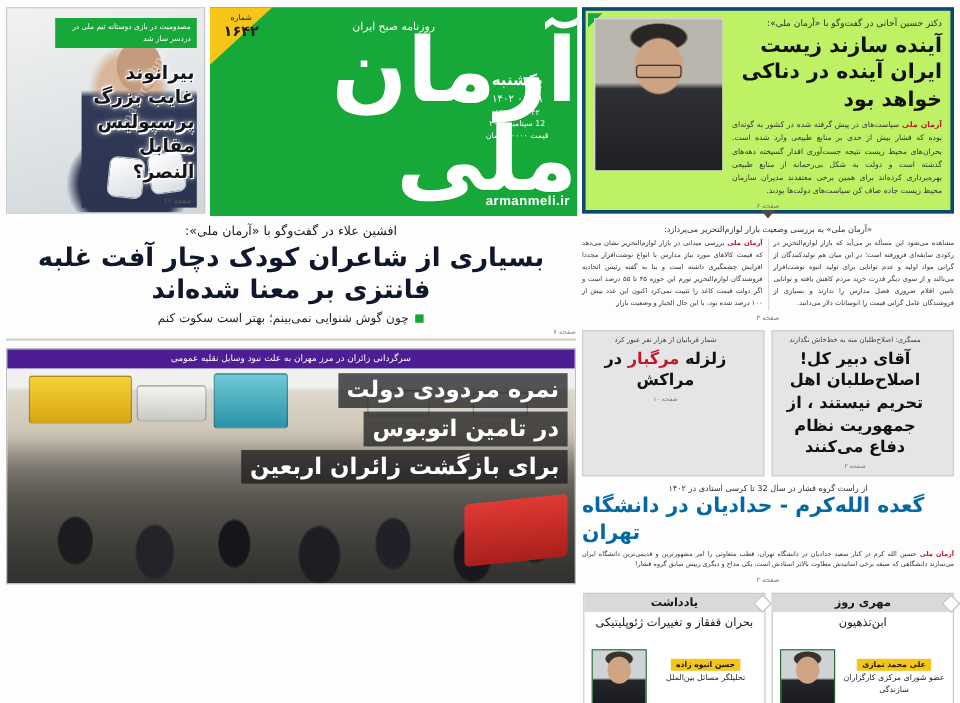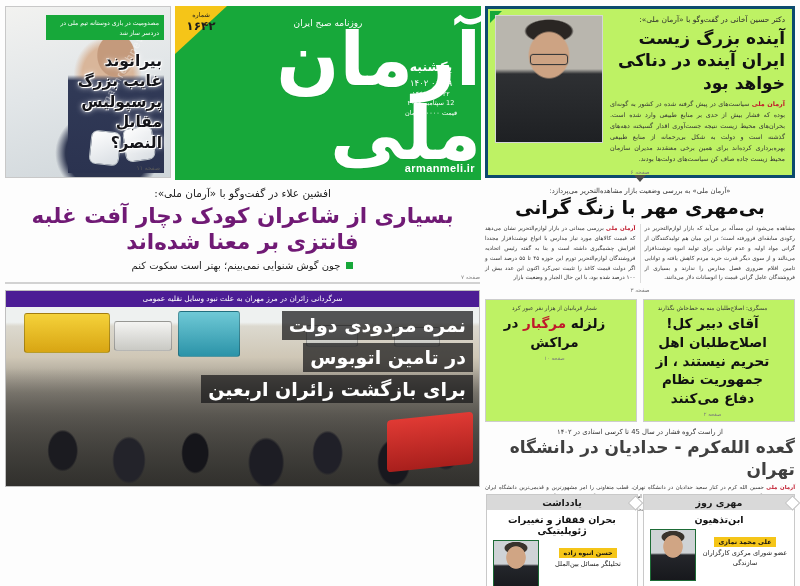--- a/index.html
+++ b/index.html
@@ -134,21 +134,21 @@
   }
 
   
   .mid { display:flex; flex-direction:row-reverse; gap:5px; margin-top:9px; height:300px; }
 
   
   .mid-right{ flex:1 1 auto; display:flex; flex-direction:column; }
   .lead-kicker{ direction:rtl; text-align:center; font-size:10.5px; color:#1c1c1c; margin-bottom:4px; }
   .lead-title{
     direction:rtl; text-align:center; font-size:21.5px; font-weight:bold;
-    line-height:1.22; color:#701a75; margin-bottom:5px;
+    line-height:1.22; color:#0f172a; margin-bottom:5px;
   }
   .lead-sub{
     direction:rtl; text-align:center; font-size:10px; color:#1f1f1f;
     display:flex; align-items:center; justify-content:center; gap:6px;
   }
   .sq{ width:7px;height:7px;background:#17a83a; display:inline-block; }
   .lead-page{ font-size:5.6px; color:#888; direction:rtl; margin-top:3px; }
   .lead-rule{ height:2px; background:#d2d2d2; margin:2px 0 6px 0; }
 
   .photo-block{ position:relative; flex:1 1 auto; border:1px solid #bfbfbf; overflow:hidden; }
@@ -192,42 +192,42 @@
   }
 
   
   .mid-left{ width:310px; flex:0 0 310px; display:flex; flex-direction:column; gap:6px; }
   .art-kicker{ direction:rtl; text-align:center; font-size:6.8px; color:#333; }
   .art-title{ direction:rtl; text-align:center; font-size:19px; font-weight:bold; color:#0f0f0f; line-height:1.3; }
   .art-cols{ column-count:2; column-gap:9px; column-rule:1px solid #dcdcdc; direction:rtl; text-align:justify; font-size:5.6px; line-height:1.78; color:#333; margin-top:4px; }
 
   .twobox{ display:flex; flex-direction:row-reverse; gap:6px; }
   .box{
-    flex:1 1 0; border:1px solid #cdcdcd; background:#bef264; padding:5px 20px 4px 7px; position:relative;
+    flex:1 1 0; border:1px solid #cdcdcd; background:#e5e5e5; padding:5px 20px 4px 7px; position:relative;
   }
   .box-kicker{ direction:rtl; text-align:center; font-size:5.8px; color:#3a3a3a; margin-bottom:3px; }
   .box-title{ direction:rtl; text-align:center; font-size:13.5px; font-weight:bold; line-height:1.38; color:#111; }
   .box-title .hl{ color:#c0182b; }
   .box-page{ font-size:5.2px; color:#7a7a7a; text-align:center; margin-top:3px; }
 
-  .art2-title{ direction:rtl; text-align:right; font-size:17px; font-weight:bold; color:#404040; line-height:1.3; }
+  .art2-title{ direction:rtl; text-align:left; font-size:17px; font-weight:bold; color:#0369a1; line-height:1.3; }
   .art2-text{ direction:rtl; text-align:justify; font-size:5.4px; line-height:1.75; color:#333; margin-top:3px; }
 
   
   .bottom{ display:flex; flex-direction:row-reverse; gap:5px; margin-top:7px; height:98px; }
   .col-op{ width:152px; flex:0 0 152px; border:1px solid #c9c9c9; position:relative; background:#fff; padding:4px 6px; }
   .op-head{
     background:#d9d9d9; color:#1a1a1a; font-size:9.5px; font-weight:bold;
     direction:rtl; text-align:center; padding:2px 0; margin:-4px -6px 4px -6px; position:relative;
   }
   .op-head::after{
     content:""; position:absolute; right:-4px; top:50%; width:9px;height:9px;background:#fff;
     border:1px solid #c0c0c0; transform:translateY(-50%) rotate(45deg);
   }
-  .op-title{ direction:rtl; text-align:center; font-size:9.5px; font-weight:bold; color:#111; margin-bottom:4px; }
+  .op-title{ direction:rtl; text-align:center; font-size:9.5px; font-weight:normal; color:#111; margin-bottom:16px; }
   .op-row{ display:flex; flex-direction:row-reverse; gap:6px; align-items:flex-start; }
   .op-photo{
     width:46px;height:52px;flex:0 0 46px;border:1px solid #1d6b36;
     background:
       radial-gradient(ellipse 13px 15px at 50% 33%, #d0a584 0 72%, rgba(0,0,0,0) 78%),
       radial-gradient(ellipse 15px 8px at 50% 14%, #39332c 0 72%, rgba(0,0,0,0) 80%),
       linear-gradient(180deg,#cfd3d6 0 46%, #24262b 50%, #17181c 100%);
   }
   .op-meta{ flex:1 1 auto; direction:rtl; text-align:center; }
   .op-name{ display:inline-block; background:#f5c518; color:#111; font-size:6.4px; font-weight:bold; padding:1px 4px; margin-bottom:2px; }
@@ -272,21 +272,21 @@
         </div>
         <div class="mast-site">armanmeli.ir</div>
       </div>
     </div>
 
     <div class="interview">
       <div class="iv-inner">
         <div class="iv-photo"></div>
         <div class="iv-body">
           <div class="iv-kicker">دکتر حسین آخانی در گفت‌وگو با «آرمان ملی»:</div>
-          <div class="iv-title">آینده بزرگ زیست ایران آینده در دناکی خواهد بود</div>
+          <div class="iv-title">آینده سازند زیست ایران آینده در دناکی خواهد بود</div>
           <div class="iv-text"><span class="brand-red">آرمان ملی</span> <span>سیاست‌های در پیش گرفته شده در کشور به گونه‌ای بوده که فشار بیش از حدی بر منابع طبیعی وارد شده است. بحران‌های محیط زیست نتیجه جست‌آوری اقدار گسیخته دهه‌های گذشته است و دولت به شکل بی‌رحمانه از منابع طبیعی بهره‌برداری کرده‌اند برای همین برخی معتقدند مدیران سازمان محیط زیست جاده صاف کن سیاست‌های دولت‌ها بودند.</span></div>
         </div>
       </div>
       <div class="pagetag">صفحه ۶</div>
       <div class="arrow-down"></div>
     </div>
   </div>
 
   <div class="mid">
 
@@ -315,22 +315,21 @@
           <div>نمره مردودی دولت</div><br>
           <div>در تامین اتوبوس</div><br>
           <div>برای بازگشت زائران اربعین</div>
         </div>
       </div>
     </div>
 
     <div class="mid-left">
 
       <div>
-        <div class="art-kicker">«آرمان ملی» به بررسی وضعیت بازار مشاهده‌التحریر می‌پردازد:</div>
-        <div class="art-title">بی‌مهری مهر با زنگ گرانی</div>
+        <div class="art-kicker">«آرمان ملی» به بررسی وضعیت بازار لوازم‌التحریر می‌پردازد:</div>
         <div class="art-cols">
           <div>مشاهده می‌شود این مسأله بر می‌آید که بازار لوازم‌التحریر در رکودی سابقه‌ای فرورفته است؛ در این میان هم تولیدکنندگان از گرانی مواد اولیه و عدم توانایی برای تولید انبوه نوشت‌افزار می‌نالند و از سوی دیگر قدرت خرید مردم کاهش یافته و توانایی تامین اقلام ضروری فصل مدارس را ندارند و بسیاری از فروشندگان عامل گرانی قیمت را انوسانات دلار می‌دانند.</div>
           <div><span class="brand-red">آرمان ملی</span> <span>بررسی میدانی در بازار لوازم‌التحریر نشان می‌دهد که قیمت کالاهای مورد نیاز مدارس با انواع نوشت‌افزار مجددا افزایش چشمگیری داشته است و بنا به گفته رئیس اتحادیه فروشندگان لوازم‌التحریر تورم این حوزه ۴۵ تا ۵۵ درصد است و اگر دولت قیمت کاغذ را تثبیت نمی‌کرد اکنون این عدد بیش از ۱۰۰ درصد شده بود، با این حال الجبار و وضعیت بازار</span></div>
         </div>
         <div class="pagetag">صفحه ۳</div>
       </div>
 
       <div class="twobox">
         <div class="box">
           <div class="box-kicker">شمار قربانیان از هزار نفر عبور کرد</div>
@@ -338,21 +337,21 @@
           <div class="box-page">صفحه ۱۰</div>
         </div>
         <div class="box">
           <div class="box-kicker">مسگری: اصلاح‌طلبان منه به خط‌خاش نگذارند</div>
           <div class="box-title">آقای دبیر کل! اصلاح‌طلبان اهل تحریم نیستند ، از جمهوریت نظام دفاع می‌کنند</div>
           <div class="box-page">صفحه ۲</div>
         </div>
       </div>
 
       <div>
-        <div class="art-kicker">از راست گروه فشار در سال 45 تا کرسی استادی در ۱۴۰۲</div>
+        <div class="art-kicker">از راست گروه فشار در سال 32 تا کرسی استادی در ۱۴۰۲</div>
         <div class="art2-title">گعده الله‌کرم - حدادیان در دانشگاه تهران</div>
         <div class="art2-text"><span class="brand-red">آرمان ملی</span> <span>حسین الله کرم در کنار سعید حدادیان در دانشگاه تهران، قطب متفاوتی را امر مشهورترین و قدیمی‌ترین دانشگاه ایران می‌سازند دانشگاهی که صبغه برخی اساتیدش مطاوت بالاتر استادش است، یکی مداح و دیگری رییس سابق گروه فشار!</span></div>
         <div class="pagetag">صفحه ۲</div>
       </div>
 
     </div>
   </div>
 
   <div class="bottom">
     <div class="spacer-left"></div>

